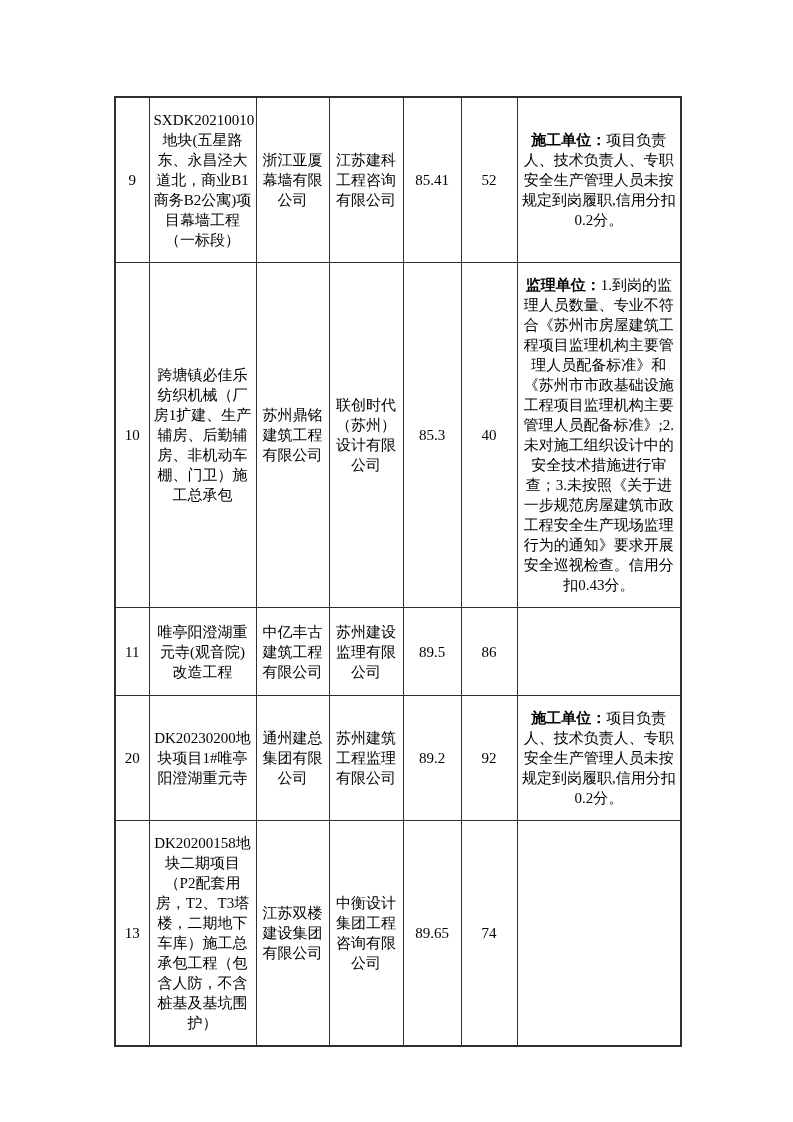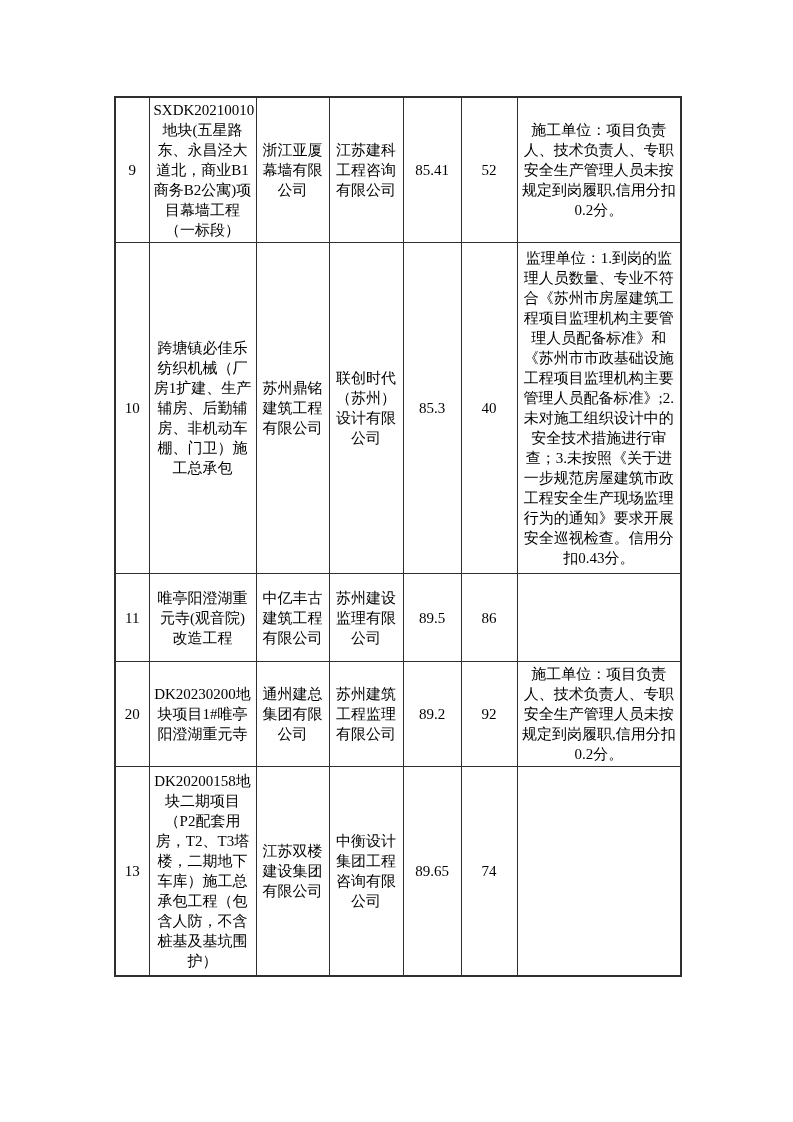--- a/index.html
+++ b/index.html
@@ -24,41 +24,41 @@
     table-layout: fixed;
     border-collapse: collapse;
     border: 2px solid #2f2f2f;
   }
   table.eval td {
     border: 1px solid #2f2f2f;
     font-size: 15px;
     line-height: 20px;
     text-align: center;
     vertical-align: middle;
-    padding: 2px 4px;
+    padding: 12px 4px;
     overflow: hidden;
     word-break: normal;
   }
   
   col.c-no      { width: 34px; }
   col.c-project { width: 107px; }
   col.c-unit    { width: 73px; }
   col.c-sup     { width: 74px; }
   col.c-score   { width: 58px; }
   col.c-rank    { width: 56px; }
   col.c-remark  { width: 164px; }
 
   td.cell-supervisor { padding: 2px 10px; }
   td.cell-remark {
     text-align: left;
     vertical-align: top;
     padding: 3px 6px 3px 7px;
     line-height: 20px;
   }
-  td.cell-remark b { font-weight: normal; }
+  td.cell-remark b { font-weight: bold; }
 
   
   tr.row-0 { height: 144px; }
   tr.row-1 { height: 331px; }
   tr.row-2 { height: 88px; }
   tr.row-3 { height: 105px; }
   tr.row-4 { height: 209px; }
 </style>
 </head>
 <body>

